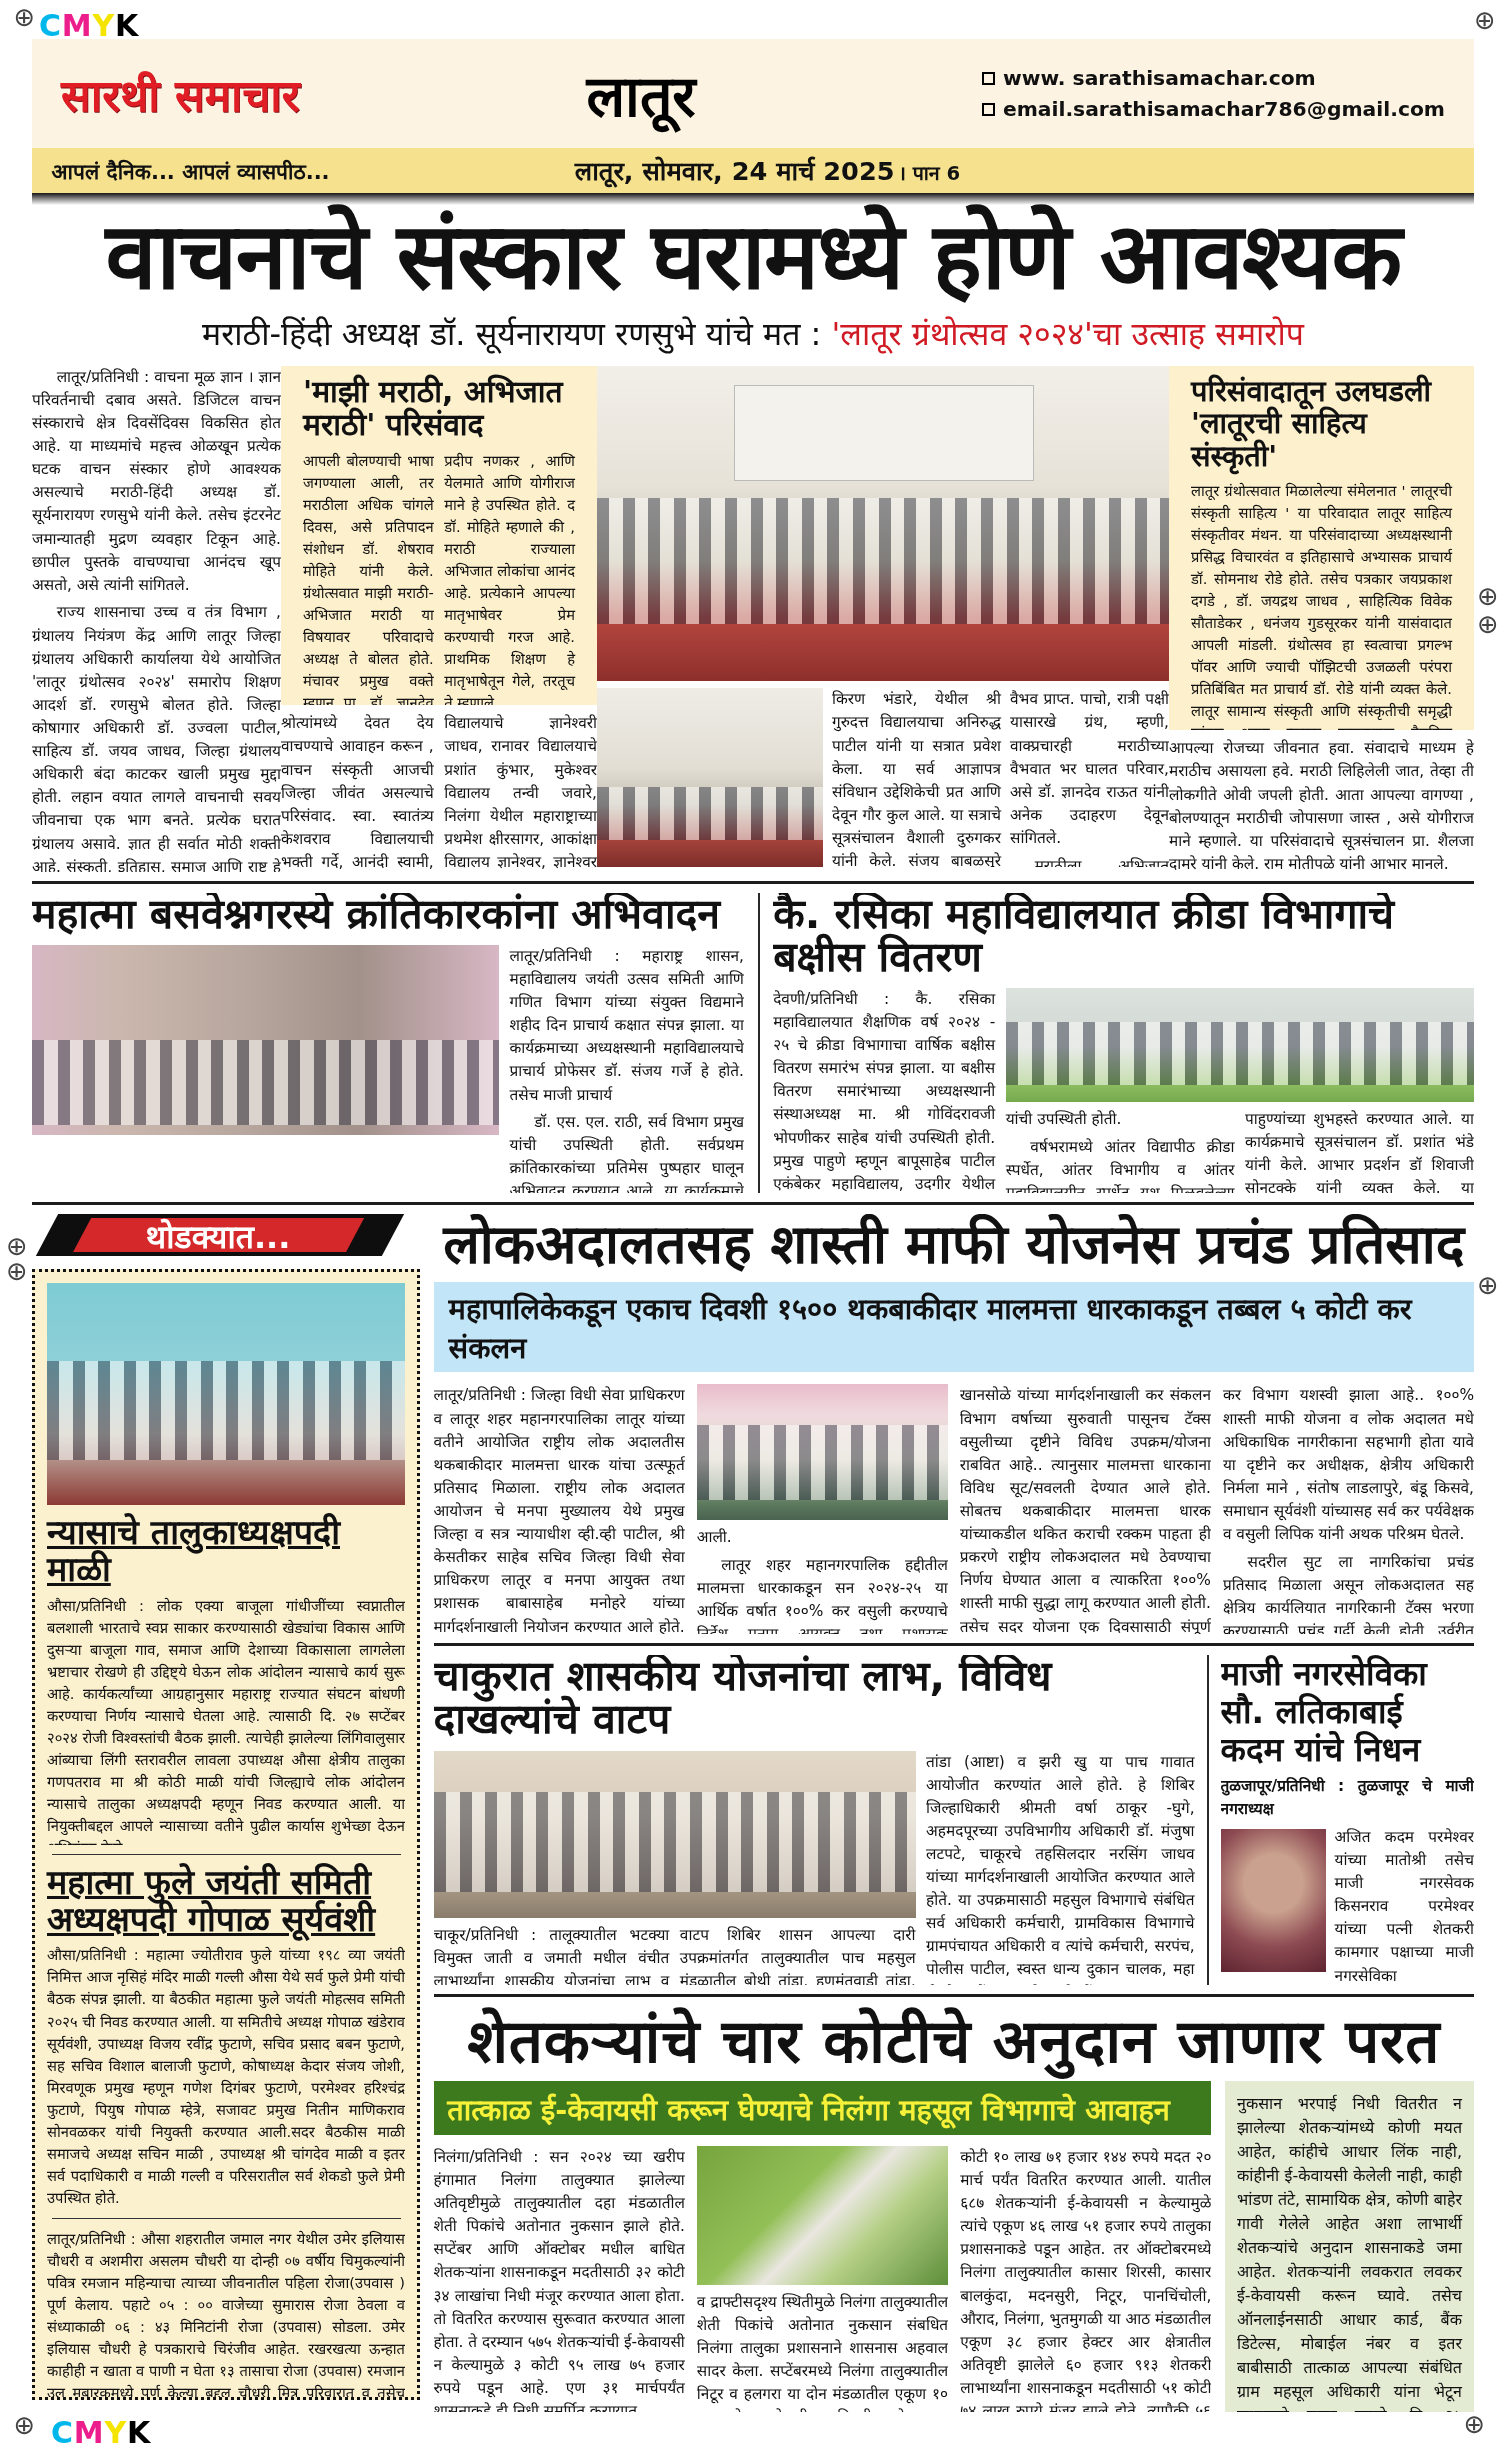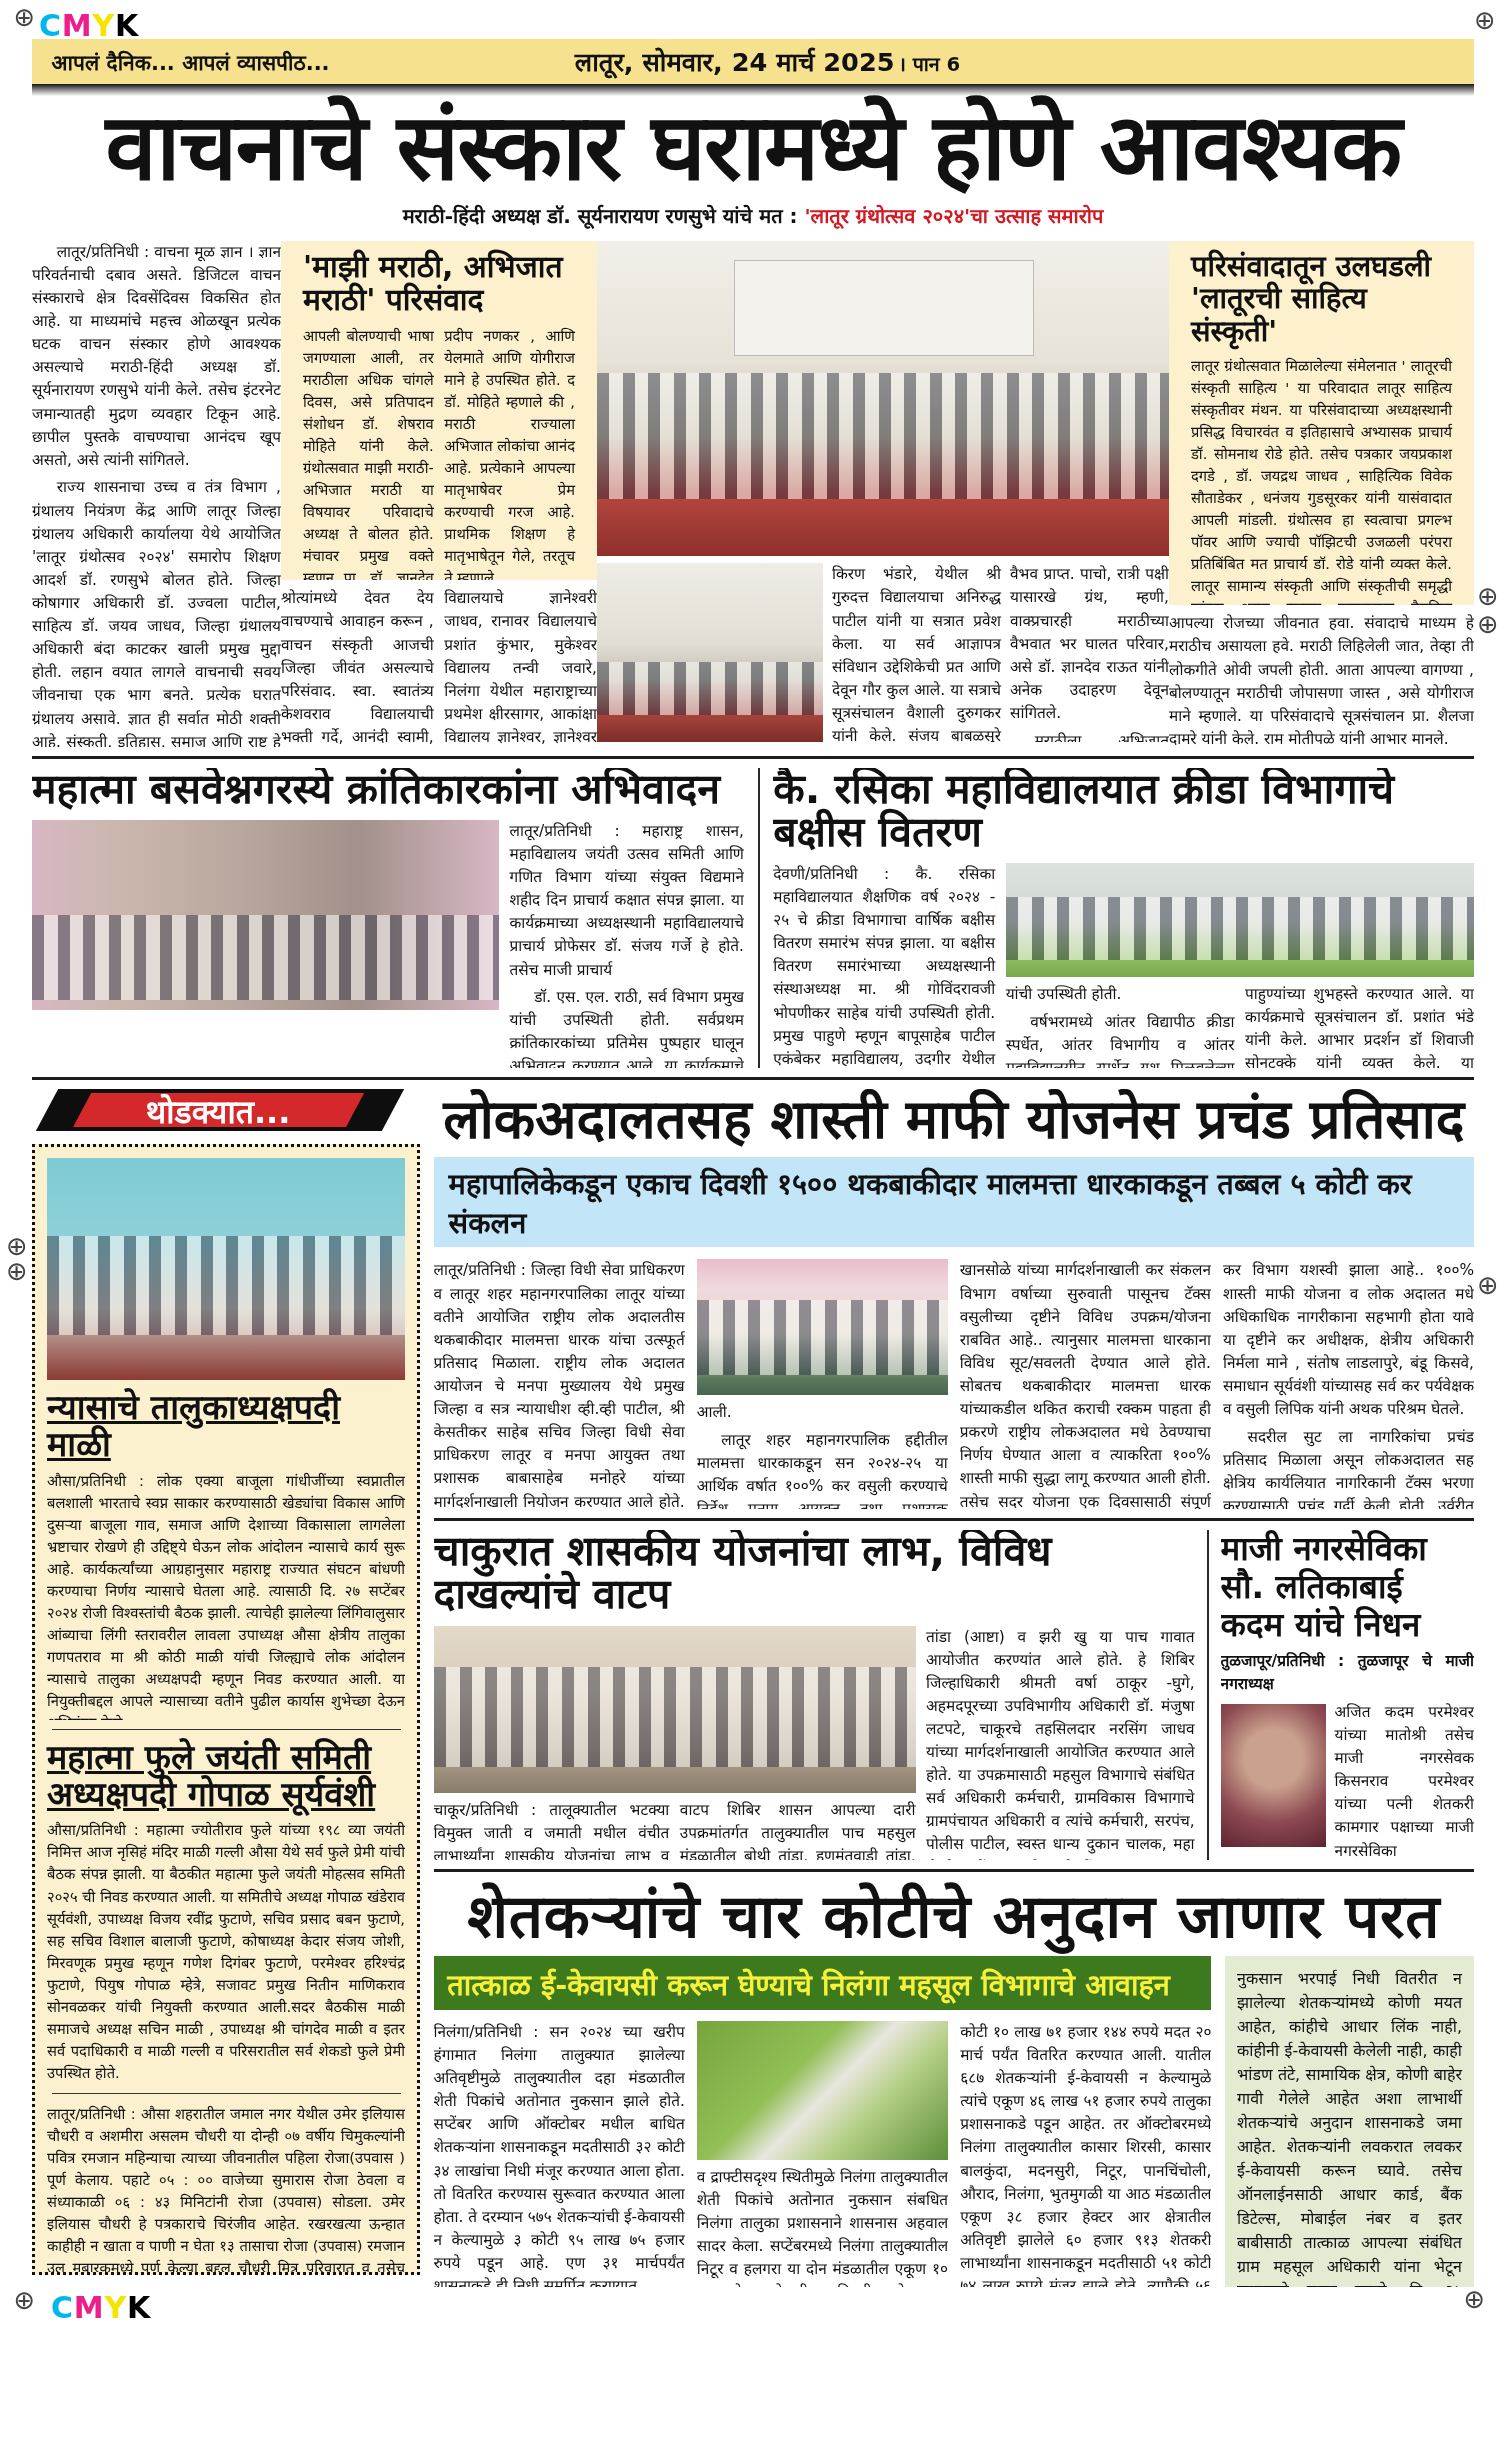--- a/index.html
+++ b/index.html
@@ -17,21 +17,21 @@
   .mast-contact{font-size:20.3px;font-weight:bold;line-height:1.5;}
   .sq{display:inline-block;width:9px;height:9px;border:2.3px solid #000;margin-right:7.5px;}
   .strip{margin:0 32px;background:#f6e28e;height:45px;display:flex;align-items:center;justify-content:space-between;padding:0 19.6px;box-sizing:border-box;}
   .tagline{font-size:21px;font-weight:bold;}
   .dateline{font-size:25.6px;font-weight:900;}
   .pageno{font-size:19.6px;font-weight:bold;}
   .strip-spacer{width:249px;}
   .shadow{margin:0 32px;height:12px;background:linear-gradient(180deg,#161616,#9a9a9a 55%,#ffffff);}
   
   .lead-head{font-size:92px;font-weight:900;text-align:center;letter-spacing:-1.5px;line-height:1.02;margin:4.5px 22.6px 0;white-space:nowrap;}
-  .lead-kicker{font-size:20px;font-weight:bold;text-align:center;margin:7.5px 15px 0;white-space:nowrap;}
+  .lead-kicker{font-size:32px;font-weight:normal;text-align:center;margin:7.5px 15px 0;white-space:nowrap;}
   .lead-kicker .red{color:#d01a24;}
   .lead-cols{margin:12px 32px 0;display:flex;gap:0;height:506px;overflow:hidden;}
   .bt{font-size:15.4px;line-height:1.5;text-align:justify;}
   .bt p{margin:0 0 4.5px;text-indent:1.6em;}
   .bt p.noind{text-indent:0;}
   .lead-c1{flex:0 0 249px;overflow:hidden;}
   .lead-c2{flex:0 0 316px;overflow:hidden;}
   .ybox{background:#fdf0cc;padding:9px 22px;box-sizing:border-box;}
   .ybox h3{margin:0 0 7.5px;font-size:30px;line-height:1.12;font-weight:900;}
   .ybox .bt{font-size:14.7px;}
@@ -98,20 +98,28 @@
 <body>
 
 <div class="page">
 
   <div class="printrow">
     <span class="reg" style="left:13.6px;top:4.5px;">⊕</span>
     <div class="cmyk"><span class="c">C</span><span class="m">M</span><span class="y">Y</span><span class="k">K</span></div>
     <span class="reg" style="right:10.5px;top:7.5px;">⊕</span>
   </div>
 
+  <div class="mast">
+    <div class="paper-name">सारथी समाचार</div>
+    <div class="mast-city">लातूर</div>
+    <div class="mast-contact">
+      <div><span class="sq"></span><span>www. sarathisamachar.com</span></div>
+      <div><span class="sq"></span><span>email.sarathisamachar786@gmail.com</span></div>
+    </div>
+  </div>
   <div class="strip">
     <div class="tagline">आपलं दैनिक... आपलं व्यासपीठ...</div>
     <div><span class="dateline">लातूर, सोमवार, 24 मार्च 2025</span> <span class="pageno">। पान 6</span></div>
     <div class="strip-spacer"></div>
   </div>
   <div class="shadow"></div>
 
   <h1 class="lead-head">वाचनाचे संस्कार घरामध्ये होणे आवश्यक</h1>
   <div class="lead-kicker"><span>मराठी-हिंदी अध्यक्ष डॉ. सूर्यनारायण रणसुभे यांचे मत : </span><span class="red">'लातूर ग्रंथोत्सव २०२४'चा उत्साह समारोप</span></div>
 

